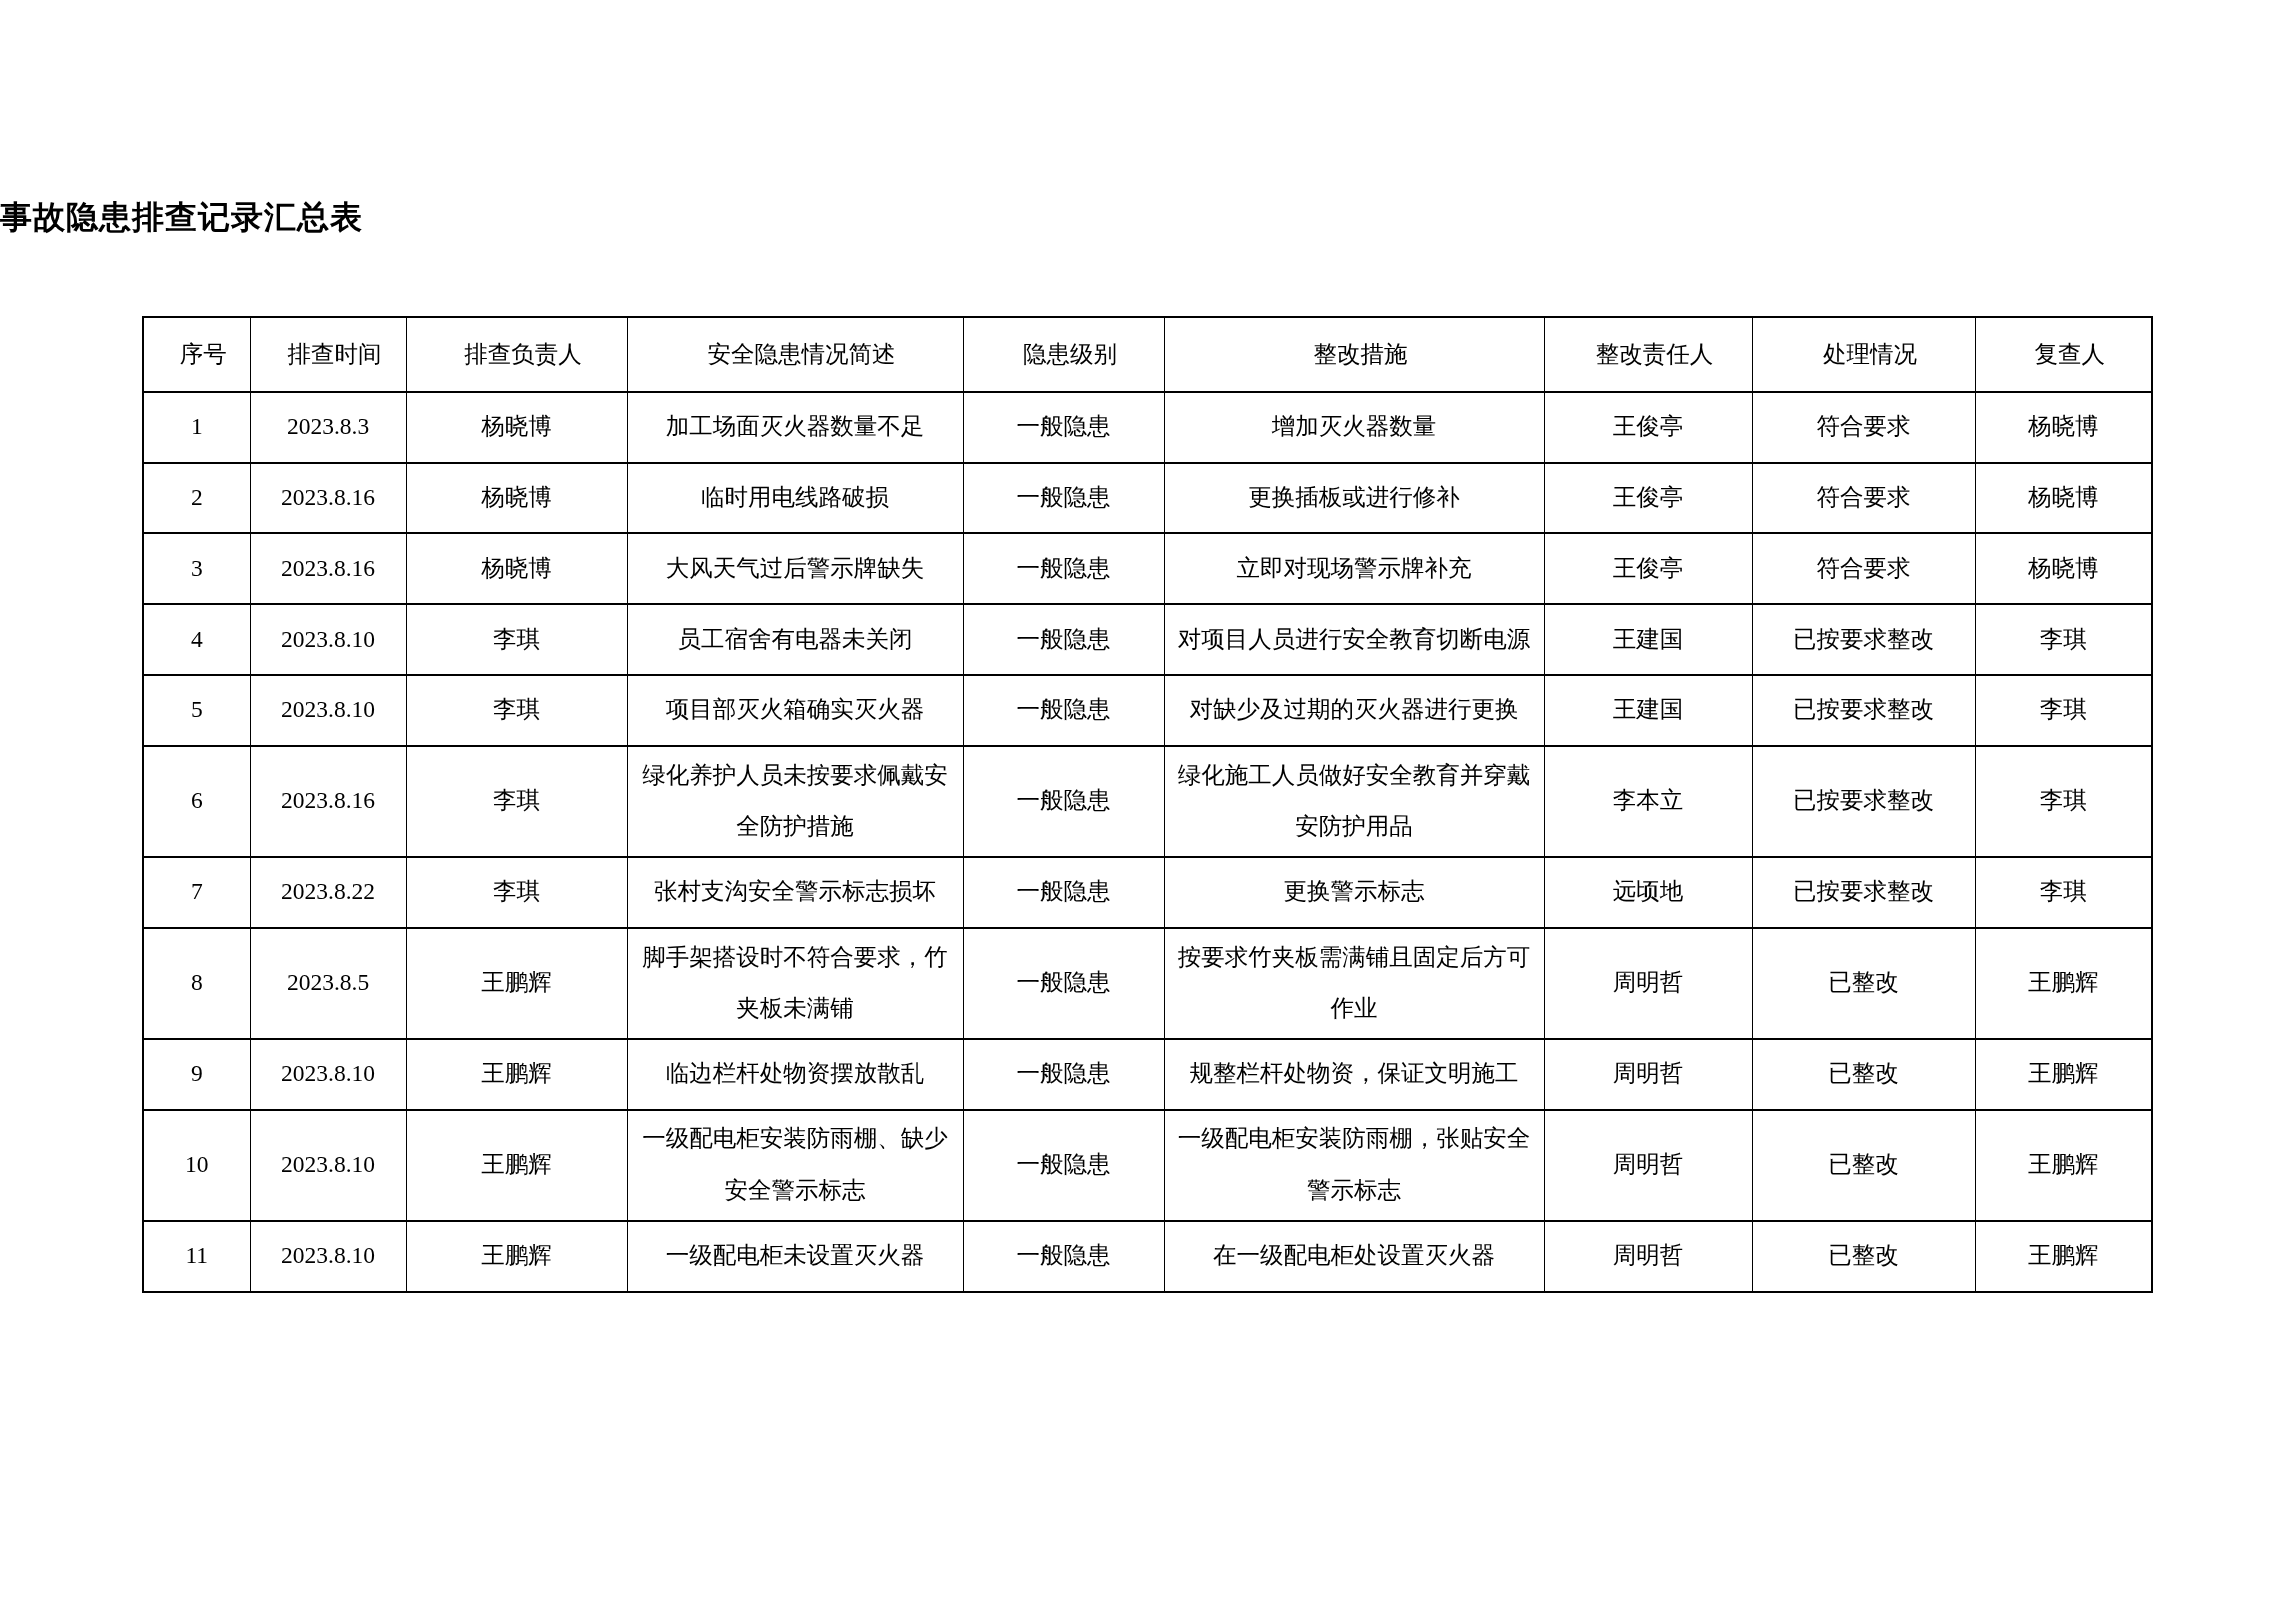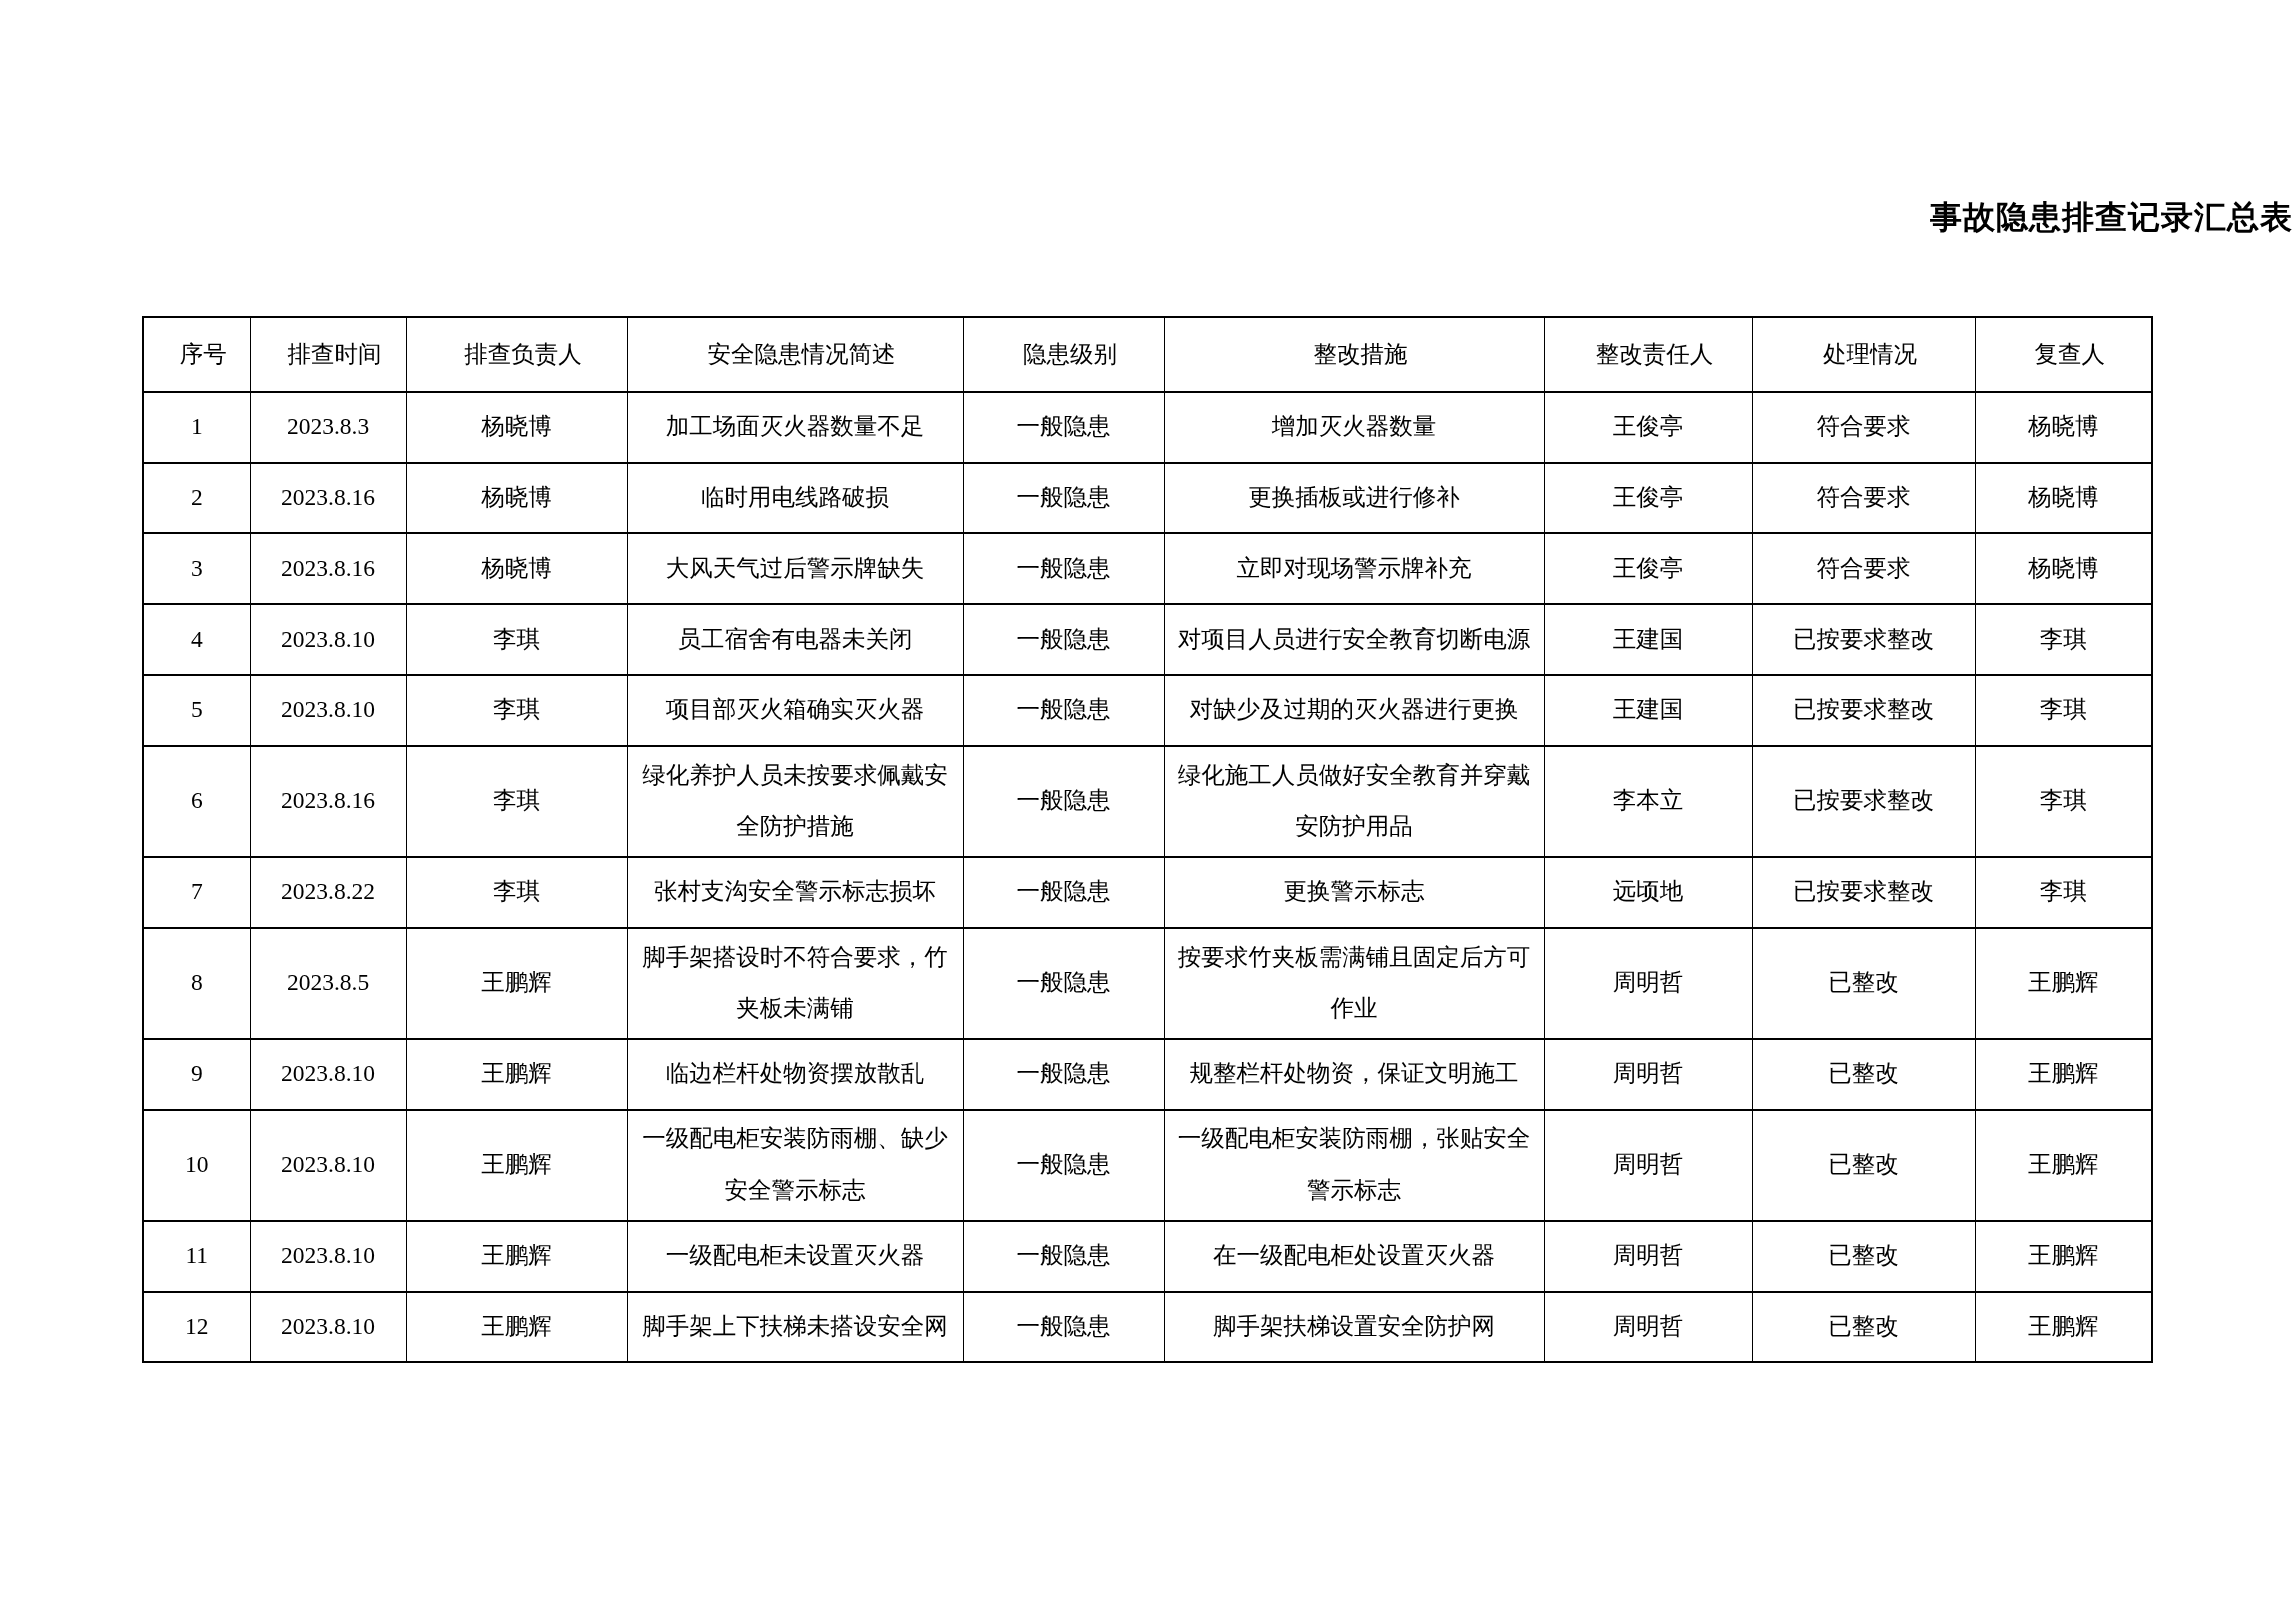--- a/index.html
+++ b/index.html
@@ -13,21 +13,21 @@
     height: 1621px;
     background: #ffffff;
     color: #000000;
     font-family: "Liberation Serif", "DejaVu Serif", serif;
   }
   .doc-title {
     position: absolute;
     top: 196px;
     left: 0;
     width: 2293px;
-    text-align: right;
+    text-align: left;
     font-family: Liberation Mono, monospace;
     font-weight: bold;
     font-size: 32px;
     letter-spacing: 1px;
   }
   .unit-line {
     position: absolute;
     top: 267px;
     left: 248px;
     font-size: 27.4px;
@@ -208,28 +208,17 @@
       <td class="col-serial">11</td>
       <td class="col-date">2023.8.10</td>
       <td class="col-inspector">王鹏辉</td>
       <td class="col-hazard">一级配电柜未设置灭火器</td>
       <td class="col-level">一般隐患</td>
       <td class="col-measure">在一级配电柜处设置灭火器</td>
       <td class="col-responsible">周明哲</td>
       <td class="col-status">已整改</td>
       <td class="col-reviewer">王鹏辉</td>
     </tr>
-        <tr>
-      <td class="col-serial">12</td>
-      <td class="col-date">2023.8.10</td>
-      <td class="col-inspector">王鹏辉</td>
-      <td class="col-hazard">脚手架上下扶梯未搭设安全网</td>
-      <td class="col-level">一般隐患</td>
-      <td class="col-measure">脚手架扶梯设置安全防护网</td>
-      <td class="col-responsible">周明哲</td>
-      <td class="col-status">已整改</td>
-      <td class="col-reviewer">王鹏辉</td>
-    </tr>
       </tbody>
   </table>
 
 </div>
 
 
 </body></html>

